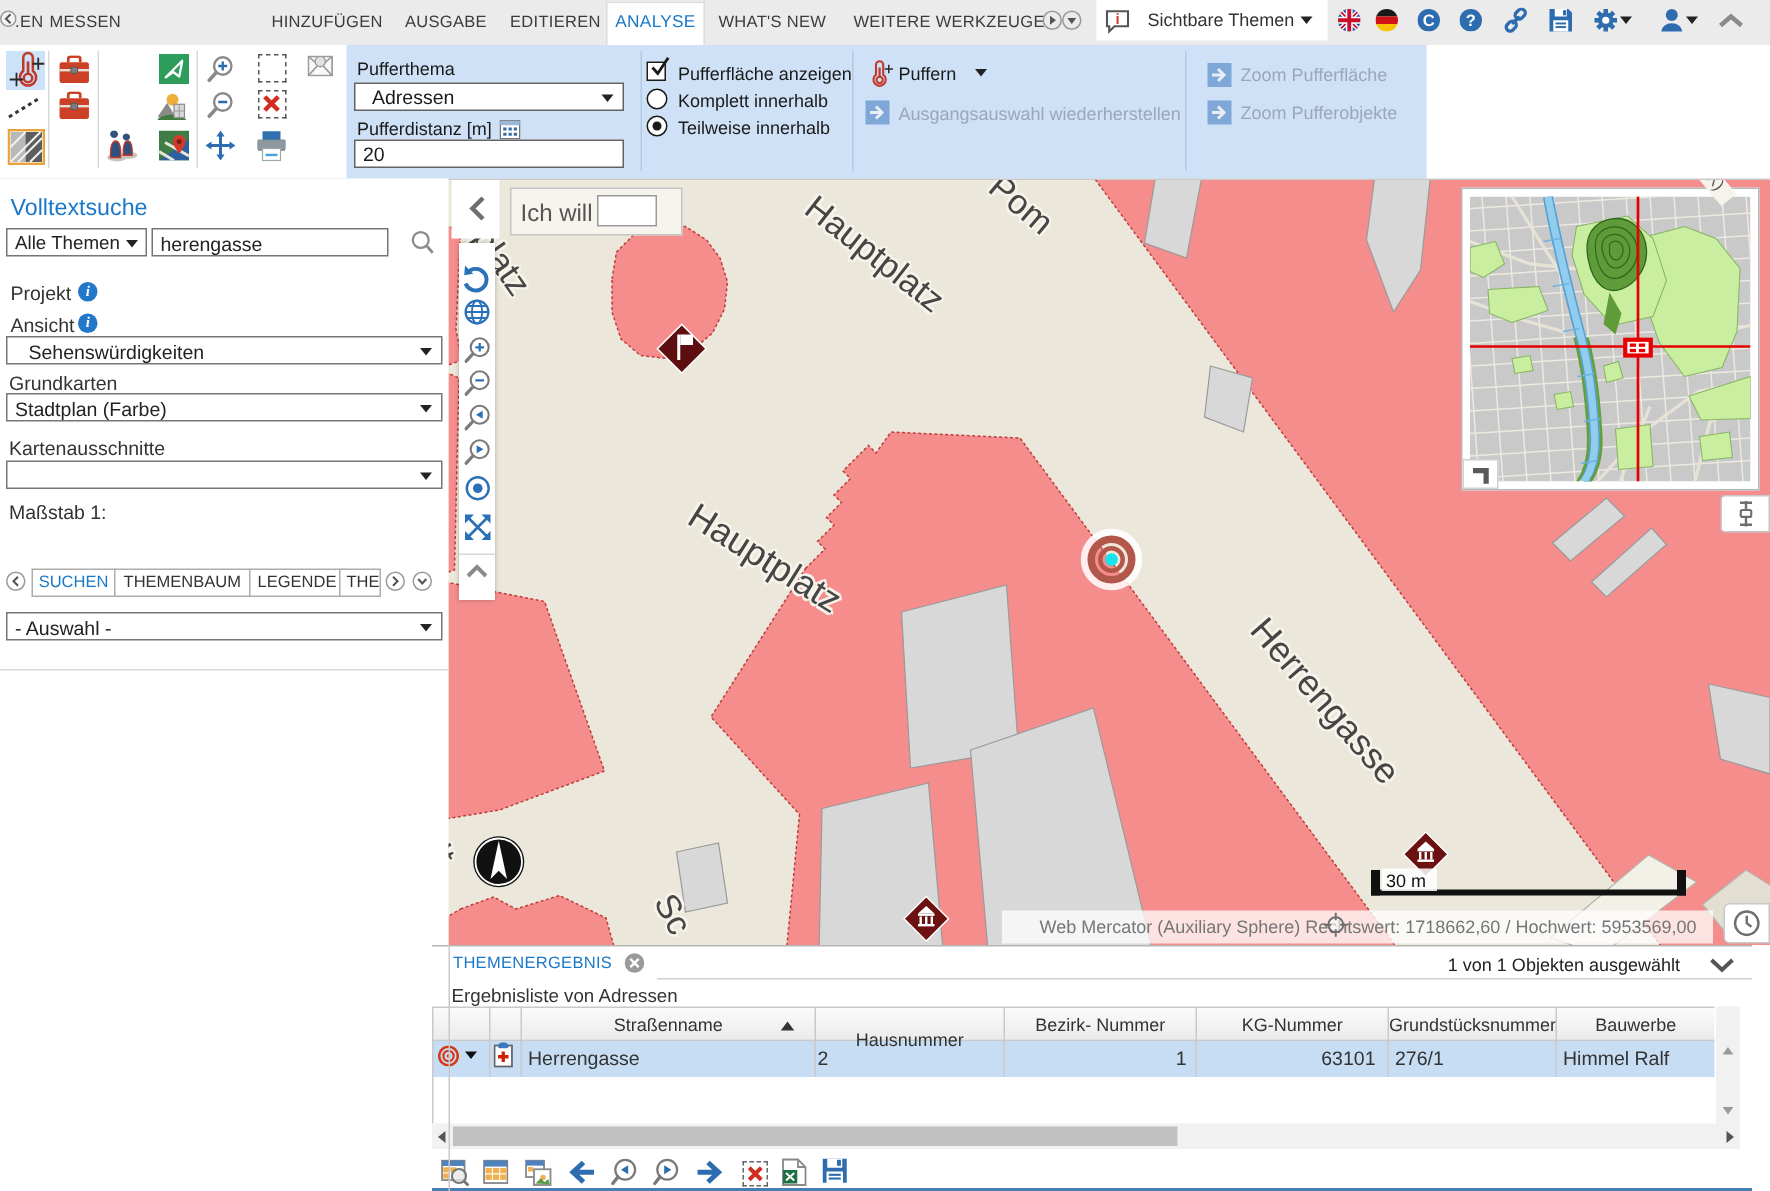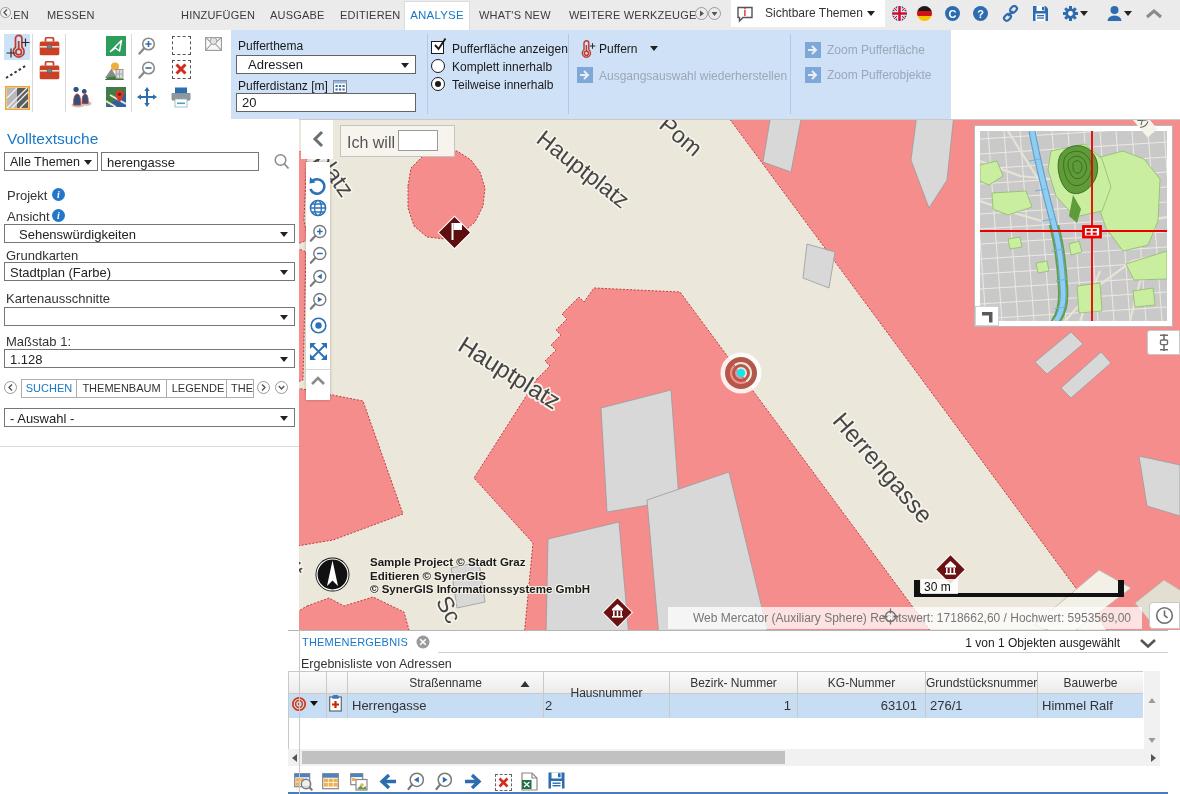--- a/index.html
+++ b/index.html
@@ -39,21 +39,21 @@
 </style>
 </head>
 <body>
 <div id="root">
 <div id="menubar">
   <div class="circbtn" style="left:0px;top:7px;width:11px;height:11px;"></div>
   <svg class="abs" style="left:0px;top:7px;" width="11" height="11">
         <path d="M7 2.5 L4 5.5 L7 8.5" fill="none" stroke="#555" stroke-width="1.4"></path>
       </svg>
   <div class="mtab" style="left:10px;">.EN</div>
-  <div class="mtab" style="left:47px;">MESSEN</div>
+  <div class="mtab" style="left:33px;">MESSEN</div>
   <div class="mtab" style="left:108px;margin-top:48px;">ZEICHNEN</div>
   <div class="mtab" style="left:181px;">HINZUFÜGEN</div>
   <div class="mtab" style="left:270px;">AUSGABE</div>
   <div class="mtab" style="left:340px;">EDITIEREN</div>
   <div id="tab-analyse"><span>ANALYSE</span></div>
   <div class="mtab" style="left:479px;">WHAT'S NEW</div>
   <div class="mtab" style="left:569px;">WEITERE WERKZEUGE</div>
   <div class="circbtn" style="left:695px;top:7px;background:#ebebeb;"></div>
   <svg class="abs" style="left:695px;top:7px;" width="13" height="13">
         <path d="M5 3.5 L9 6.5 L5 9.5 Z" fill="#555"></path>
@@ -349,24 +349,20 @@
   <div class="sb-label" style="left:6px;top:129px;">Grundkarten</div>
   <div class="dd" style="left:4px;top:143px;width:291px;height:19px;">
     <div class="txt">Stadtplan (Farbe)</div>
     <div class="arr"></div>
   </div>
   <div class="sb-label" style="left:6px;top:172px;">Kartenausschnitte</div>
   <div class="dd" style="left:4px;top:188px;width:291px;height:19px;">
     <div class="arr"></div>
   </div>
   <div class="sb-label" style="left:6px;top:215px;">Maßstab 1:</div>
-  <div class="dd" style="left:4px;top:230px;width:291px;height:19px;">
-    <div class="txt">1.128</div>
-    <div class="arr"></div>
-  </div>
 
   <div class="circbtn" style="left:4px;top:262px;background:#fff;"></div>
   <svg class="abs" style="left:4px;top:262px;" width="13" height="13">
         <path d="M8 3.5 L5 6.5 L8 9.5" fill="none" stroke="#555" stroke-width="1.4"></path>
       </svg>
   <div class="sbtab" style="left:21px;width:56px;color:#1a78c8;line-height:17px;">SUCHEN</div>
   <div class="sbtab" style="left:76px;width:91px;line-height:17px;">THEMENBAUM</div>
   <div class="sbtab" style="left:166px;width:64px;line-height:17px;">LEGENDE</div>
   <div class="sbtab" style="left:226px;width:28px;line-height:17px;text-align:left;padding-left:4px;box-sizing:border-box;">THEM</div>
   <div class="circbtn" style="left:257px;top:262px;background:#fff;"></div>
@@ -469,21 +465,20 @@
 <div class="maplabel" style="left:515px;top:334px;transform:rotate(49deg);font-size:24px;">Herrengasse</div>
 <div class="maplabel" style="left:11px;top:41px;transform:rotate(55deg);font-size:23px;">platz</div>
 <div class="maplabel" style="left:136px;top:476px;transform:rotate(62deg);font-size:23px;">Sc</div>
 <div class="maplabel" style="left:-10px;top:437px;transform:rotate(55deg);font-size:23px;">lt</div>
 
 <svg class="abs" style="left:15px;top:436px;" width="37" height="37">
         <circle cx="18.5" cy="18.5" r="17" fill="#111"></circle>
         <circle cx="18.5" cy="18.5" r="15.5" fill="none" stroke="#fff" stroke-width="1.2"></circle>
         <path d="M18.5 4.5 L24 30 L18.5 24.5 L13 30 Z" fill="#fff"></path>
       </svg>
-<div class="abs" style="left:71px;top:436px;font-size:11.5px;font-weight:bold;color:#1a1a1a;line-height:13.5px;text-shadow:1px 1px 0 #f2efe6,-1px -1px 0 #f2efe6,1px -1px 0 #f2efe6,-1px 1px 0 #f2efe6;">Sample Project © Stadt Graz<br>Editieren © SynerGIS<br>© SynerGIS Informationssysteme GmbH</div>
 
 <div class="abs" style="left:369px;top:487px;width:474px;height:22px;background:rgba(255,255,255,0.75);"></div>
 <div class="abs" style="left:394px;top:491px;font-size:12px;color:#767676;white-space:nowrap;">Web Mercator (Auxiliary Sphere) Rechtswert: 1718662,60 / Hochwert: 5953569,00</div>
 <svg class="abs" style="left:583px;top:488px;" width="17" height="17">
         <circle cx="8.5" cy="8.5" r="5" fill="rgba(255,255,255,0.6)" stroke="#6e6e6e" stroke-width="1.3"></circle>
         <path d="M8.5 0.5 v5 M8.5 11.5 v5 M0.5 8.5 h5 M11.5 8.5 h5" stroke="#6e6e6e" stroke-width="1.3"></path>
       </svg>
 
 <div class="abs" style="left:850px;top:482px;width:31px;height:27px;background:#fff;border:1px solid #c8c8c8;border-radius:4px 0 0 4px;box-sizing:border-box;"></div>
 <svg class="abs" style="left:856px;top:486px;" width="19" height="19">

